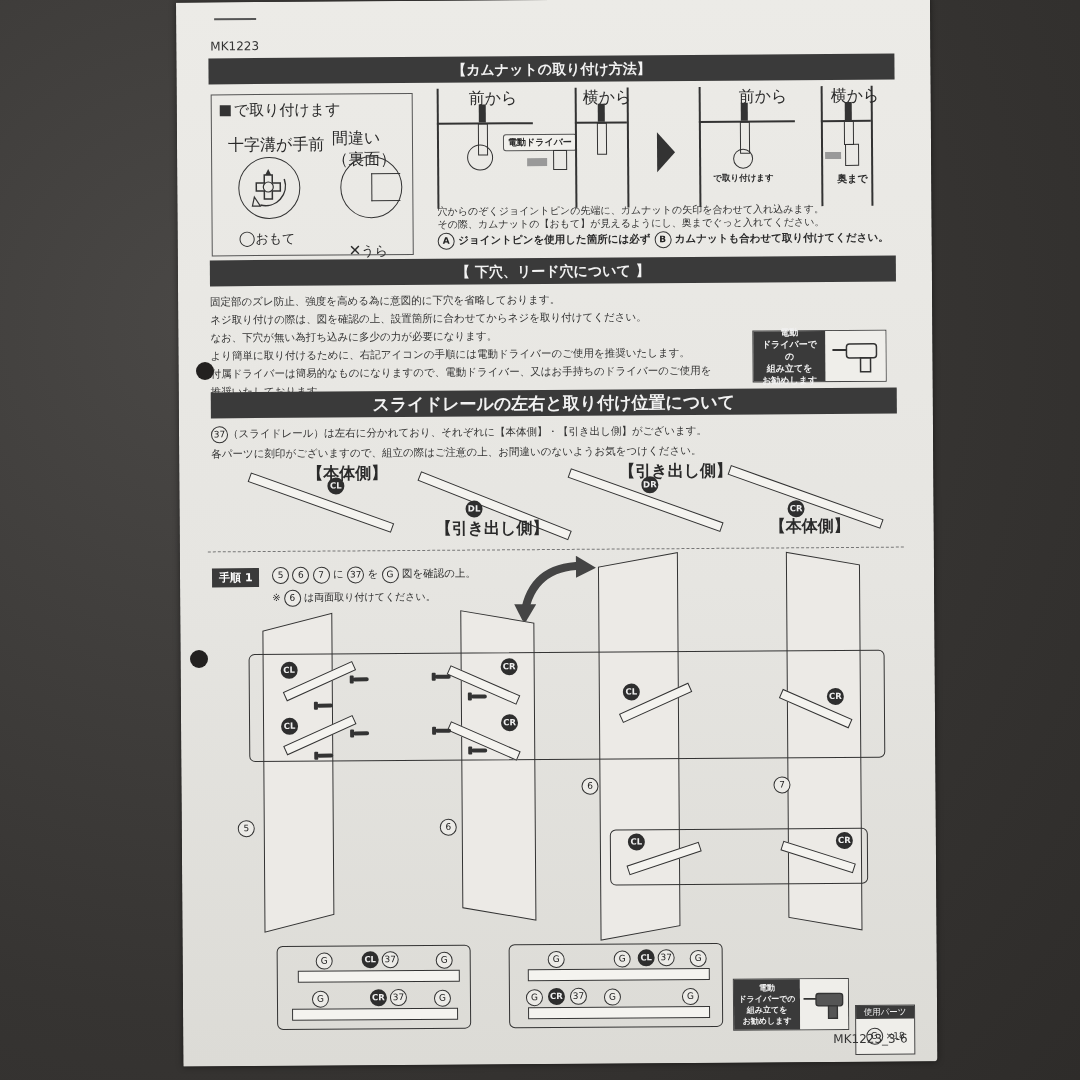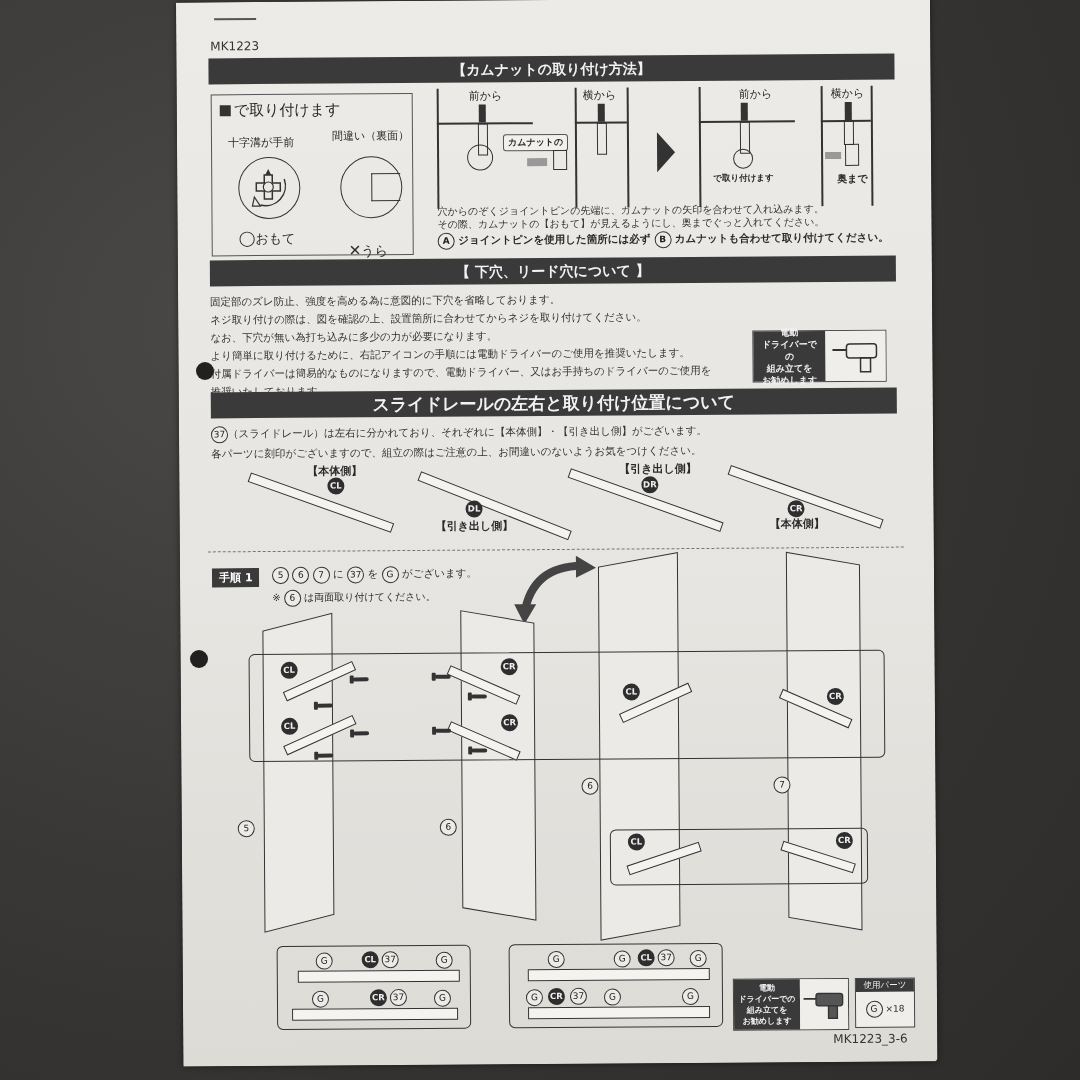--- a/index.html
+++ b/index.html
@@ -27,42 +27,42 @@
       position:absolute; left:32px; width:686px; background:#3a3a3a; color:#f2f2f2;
       text-align:center; font-weight:bold;
     }
     .b1 { top:56px; height:26px; line-height:26px; font-size:14px; }
     .b2 { top:258px; height:26px; line-height:26px; font-size:14px; }
     .b3 { top:390px; height:26px; line-height:26px; font-size:17px; }
     .box { position:absolute; border:1.5px solid #555; background:transparent; }
     .camnut-box { left:34px; top:92px; width:200px; height:160px; }
     .camnut-title { left:8px; top:6px; font-size:15px; }
     .sq { display:inline-block; width:11px; height:11px; background:#333; margin-right:3px; vertical-align:-1px; }
-    .small { font-size:11px; }
+    .small { font-size:16px; }
     .t11 { font-size:10.5px; line-height:18px; color:#333; }
     .diag-line { position:absolute; background:#333; }
     .label-chip { position:absolute; font-size:9px; border:1px solid #555; padding:1px 4px; background:#f1f0ec; border-radius:3px; font-weight:bold; }
     .circle { position:absolute; border:1.5px solid #333; border-radius:50%; }
     .badge {
       position:absolute; width:17px; height:17px; border-radius:50%; background:#2e2e2e; color:#eee;
       font-size:8.5px; font-weight:bold; text-align:center; line-height:17px;
     }
     .callout {
       position:absolute; width:15px; height:15px; border:1.2px solid #333; border-radius:50%;
       font-size:9px; text-align:center; line-height:15px; background:#ecebe7; color:#222;
     }
     .rail { position:absolute; height:10px; background:#f4f3ef; border:1.3px solid #333; }
     .rail-diag { position:absolute; height:8px; background:#f4f3ef; border:1.2px solid #333; transform-origin:0 50%; }
     .panel { position:absolute; border:1.5px solid #333; background:#eceae6; }
     .step-chip { position:absolute; background:#3a3a3a; color:#fff; font-size:11px; font-weight:bold; padding:2px 7px; }
     .dash { position:absolute; left:28px; width:696px; top:549px; border-top:1.2px dashed #777; }
     .drill-box { position:absolute; border:1.2px solid #444; display:flex; }
     .drill-dark { background:#3a3a3a; color:#f0f0f0; font-size:9px; font-weight:bold; text-align:center; line-height:12px; padding:3px 4px; display:flex; align-items:center; justify-content:center; }
     .drill-img { background:#efeeea; display:flex; align-items:center; justify-content:center; }
-    .parts-box { position:absolute; border:1.2px solid #444; background:#efeeea; }
+    .parts-box { position:absolute; border:1.2px solid #444; background:#efeeea;margin-top:27px; }
     .parts-head { background:#3a3a3a; color:#eee; font-size:8.5px; text-align:center; height:13px; line-height:13px; }
     .screw { position:absolute; width:16px; height:4px; background:#333; border-radius:2px; }
     .screw:before { content:""; position:absolute; left:-3px; top:-2px; width:4px; height:8px; background:#333; border-radius:1px; }
   </style>
 </head>
 <body>
 
 <div class="paper">
   <div class="topmark"></div>
   <div class="abs docid">MK1223</div>
@@ -91,21 +91,21 @@
     <div class="abs" style="left:136px;top:147px;font-size:13px;"><span style="font-weight:bold;font-size:15px;">✕</span><span>うら</span></div>
   </div>
 
   <div class="abs" style="left:256px;top:88px;width:460px;height:125px;">
     <div class="abs small" style="left:36px;top:0;">前から</div>
     <div class="diag-line" style="left:4px;top:0;width:1.5px;height:120px;"></div>
     <div class="diag-line" style="left:4px;top:34px;width:96px;height:1.5px;"></div>
     <div class="diag-line" style="left:46px;top:16px;width:7px;height:18px;"></div>
     <div class="abs" style="left:45px;top:35px;width:8px;height:30px;border:1px solid #333;"></div>
     <div class="circle" style="left:34px;top:56px;width:24px;height:24px;"></div>
-    <div class="label-chip" style="left:70px;top:46px;">カムナットの</div>
+    <div class="label-chip" style="left:70px;top:46px;">電動ドライバー</div>
     <div class="abs" style="left:94px;top:70px;width:20px;height:8px;background:#999;"></div>
     <div class="abs" style="left:120px;top:62px;width:12px;height:18px;border:1px solid #333;"></div>
 
     <div class="diag-line" style="left:142px;top:0;width:1.5px;height:120px;"></div>
     <div class="diag-line" style="left:194px;top:0;width:1.5px;height:120px;"></div>
     <div class="abs small" style="left:150px;top:0;">横から</div>
     <div class="diag-line" style="left:142px;top:34px;width:52px;height:1.5px;"></div>
     <div class="diag-line" style="left:165px;top:16px;width:7px;height:18px;"></div>
     <div class="abs" style="left:164px;top:35px;width:8px;height:30px;border:1px solid #333;"></div>
 
@@ -190,21 +190,21 @@
 
   <div class="step-chip" style="left:32px;top:566px;">手順 1</div>
   <div class="abs" style="left:92px;top:565px;font-size:10.5px;white-space:nowrap;">
     <span class="callout" style="position:relative;display:inline-block;">5</span>
     <span class="callout" style="position:relative;display:inline-block;">6</span>
     <span class="callout" style="position:relative;display:inline-block;">7</span>
     <span>に</span>
     <span class="callout" style="position:relative;display:inline-block;">37</span>
     <span>を</span>
     <span class="callout" style="position:relative;display:inline-block;">G</span>
-    <span>がございます。</span>
+    <span>図を確認の上。</span>
   </div>
   <div class="abs" style="left:92px;top:588px;font-size:10px;white-space:nowrap;">
     <span>※</span>
     <span class="callout" style="position:relative;display:inline-block;">6</span>
     <span>は両面取り付けてください。</span>
   </div>
 
   <svg class="abs" style="left:330px;top:556px;" width="90" height="70" viewBox="0 0 90 70">
     <path d="M14 58 Q22 10 72 10" fill="none" stroke="#444" stroke-width="8"></path>
     <path d="M66 0 L86 12 L66 22z" fill="#444"></path>

